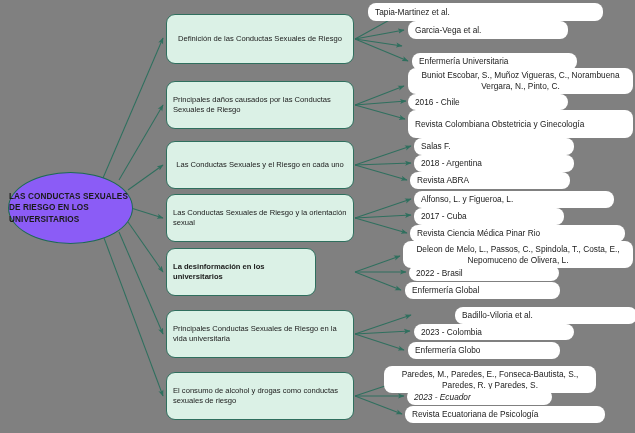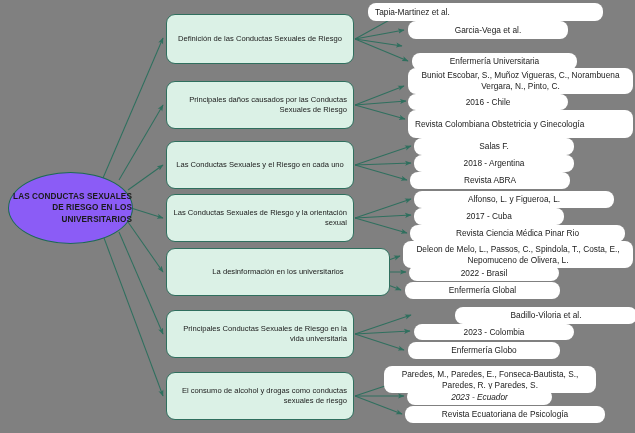--- a/index.html
+++ b/index.html
@@ -22,21 +22,21 @@
     width: 635px;
     height: 433px;
     pointer-events: none;
   }
   .node {
     position: absolute;
     box-sizing: border-box;
     display: flex;
     align-items: center;
     justify-content: center;
-    text-align: right;
+    text-align: left;
     color: #1a1a1a;
   }
   .root-node {
     border-radius: 50%;
     background: #8b5cf6;
     border: 1px solid #1d6b54;
     font-size: 8.2px;
     font-weight: bold;
     line-height: 11.5px;
     letter-spacing: 0.1px;
@@ -49,21 +49,21 @@
     line-height: 10.5px;
     padding: 2px 6px;
   }
   .leaf-node {
     border-radius: 8px;
     background: #ffffff;
     border: none;
     font-size: 8.3px;
     line-height: 11px;
     padding: 2px 7px;
-    justify-content: center;
+    justify-content: flex-start;
     text-align: left;
   }
   .leaf-node.center-text {
     justify-content: flex-start;
     text-align: center;
   }
 </style>
 </head>
 <body>
 
@@ -131,21 +131,21 @@
   </div>
 
   <div class="node branch-node" style="left:166px; top:141px; width:188px; height:48px;">
     <span>Las Conductas Sexuales y el Riesgo en cada uno</span>
   </div>
 
   <div class="node branch-node" style="left:166px; top:194px; width:188px; height:48px;">
     <span>Las Conductas Sexuales de Riesgo y la orientación sexual</span>
   </div>
 
-  <div class="node branch-node" style="left:166px; top:248px; width:224px; height:48px;">
+  <div class="node branch-node" style="left:166px; top:248px; width:150px; height:48px;font-weight:bold;">
     <span>La desinformación en los universitarios</span>
   </div>
 
   <div class="node branch-node" style="left:166px; top:310px; width:188px; height:48px;">
     <span>Principales Conductas Sexuales de Riesgo en la vida universitaria</span>
   </div>
 
   <div class="node branch-node" style="left:166px; top:372px; width:188px; height:48px;">
     <span>El consumo de alcohol y drogas como conductas sexuales de riesgo</span>
   </div>

